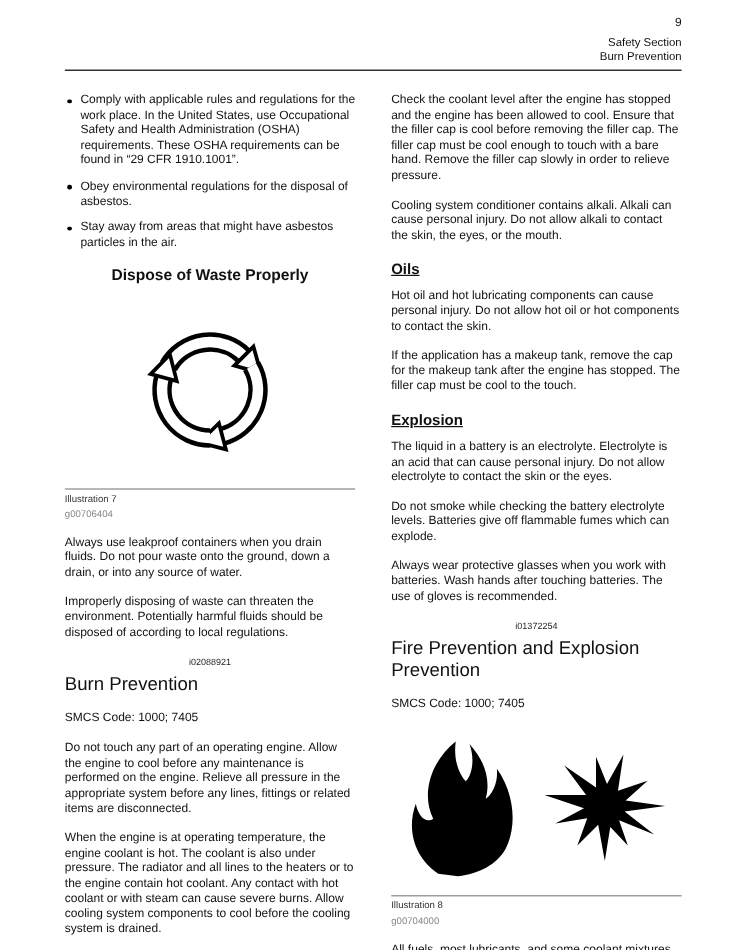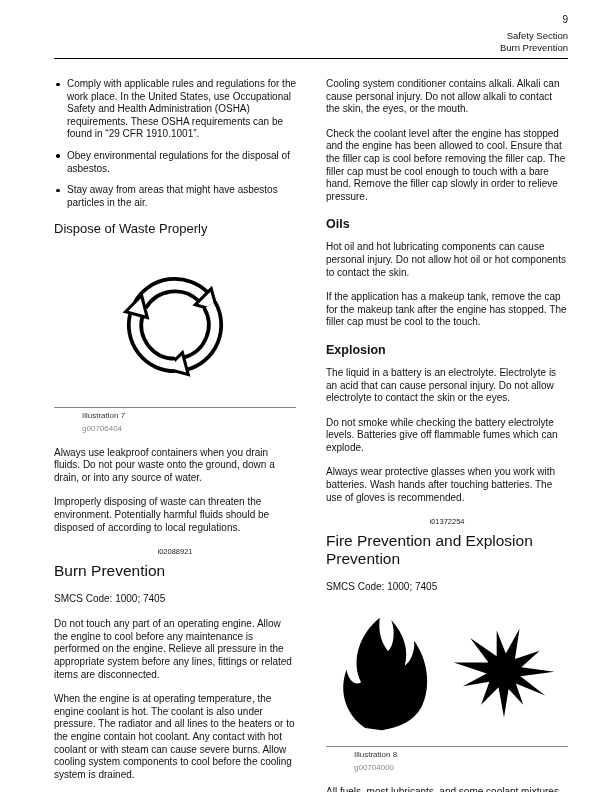--- a/index.html
+++ b/index.html
@@ -30,38 +30,38 @@
 
   p { margin: 0 0 12px 0; }
 
   .bullet { position: relative; padding-left: 13px; margin-bottom: 9px; }
   .bullet .dot {
     position: absolute; left: 2px; top: 4.5px;
     width: 3.5px; height: 3.5px; background: #000; border-radius: 50%;
   }
 
   .h-major { font-size: 15.5px; line-height: 18px; font-weight: normal; margin: 0 0 0 0; }
-  .h-mid   { font-size: 13px;  line-height: 16px; font-weight: normal; margin: 12px 0 10px 0; }
-  .h-sub   { font-size: 12.5px; line-height: 15px; font-weight: bold; margin: 14px 0 9px 0; }
+  .h-mid   { font-size: 13px;  line-height: 16px; font-weight: bold; margin: 12px 0 10px 0; text-align: center; }
+  .h-sub   { font-size: 12.5px; line-height: 15px; font-weight: bold; margin: 14px 0 9px 0; text-decoration: underline; }
 
   .smcs { margin: 13px 0 13px 0; font-size: 10px; }
   .smcs b { font-weight: normal; }
 
   .docid { text-align: center; font-size: 7.5px; color: #222; margin: 12px 0 3px 0; }
 
   .illus { display: flex; justify-content: center; align-items: center; }
   .illus7 { height: 156px; margin-top: 6px; }
   .illus8 { height: 136px; margin-top: 12px; gap: 10px; }
 
   .caption {
     display: flex; justify-content: space-between; align-items: baseline;
     border-top: 1px solid #888; padding-top: 2px;
     font-size: 8px; color: #333; margin-top: 4px; margin-bottom: 11px; flex-direction: column;
   }
-  .caption .code { color: #888; margin-left: 28px; }
+  .caption .code { color: #888; }
 
   svg { display: block; }
   .band-outer { fill: none; stroke: #000; stroke-width: 13; }
   .band-inner { fill: none; stroke: #fff; stroke-width: 7; }
   .arrowhead  { fill: #fff; stroke: #000; stroke-width: 2.5; }
   .solid      { fill: #000; stroke: none; }
 </style>
 </head>
 <body>
 
@@ -131,22 +131,22 @@
       <p class="smcs"><b>SMCS Code:</b> <span>1000; 7405</span></p>
 
       <p>Do not touch any part of an operating engine. Allow the engine to cool before any maintenance is performed on the engine. Relieve all pressure in the appropriate system before any lines, fittings or related items are disconnected.</p>
 
       <p>When the engine is at operating temperature, the engine coolant is hot. The coolant is also under pressure. The radiator and all lines to the heaters or to the engine contain hot coolant. Any contact with hot coolant or with steam can cause severe burns. Allow cooling system components to cool before the cooling system is drained.</p>
 
     </div>
 
     <div class="col">
 
+      <p>Check the coolant level after the engine has stopped and the engine has been allowed to cool. Ensure that the filler cap is cool before removing the filler cap. The filler cap must be cool enough to touch with a bare hand. Remove the filler cap slowly in order to relieve pressure.</p>
       <p>Cooling system conditioner contains alkali. Alkali can cause personal injury. Do not allow alkali to contact the skin, the eyes, or the mouth.</p>
-      <p>Check the coolant level after the engine has stopped and the engine has been allowed to cool. Ensure that the filler cap is cool before removing the filler cap. The filler cap must be cool enough to touch with a bare hand. Remove the filler cap slowly in order to relieve pressure.</p>
 
       <div class="h-sub">Oils</div>
       <p>Hot oil and hot lubricating components can cause personal injury. Do not allow hot oil or hot components to contact the skin.</p>
       <p>If the application has a makeup tank, remove the cap for the makeup tank after the engine has stopped. The filler cap must be cool to the touch.</p>
 
       <div class="h-sub">Explosion</div>
       <p>The liquid in a battery is an electrolyte. Electrolyte is an acid that can cause personal injury. Do not allow electrolyte to contact the skin or the eyes.</p>
       <p>Do not smoke while checking the battery electrolyte levels. Batteries give off flammable fumes which can explode.</p>
       <p>Always wear protective glasses when you work with batteries. Wash hands after touching batteries. The use of gloves is recommended.</p>
 

